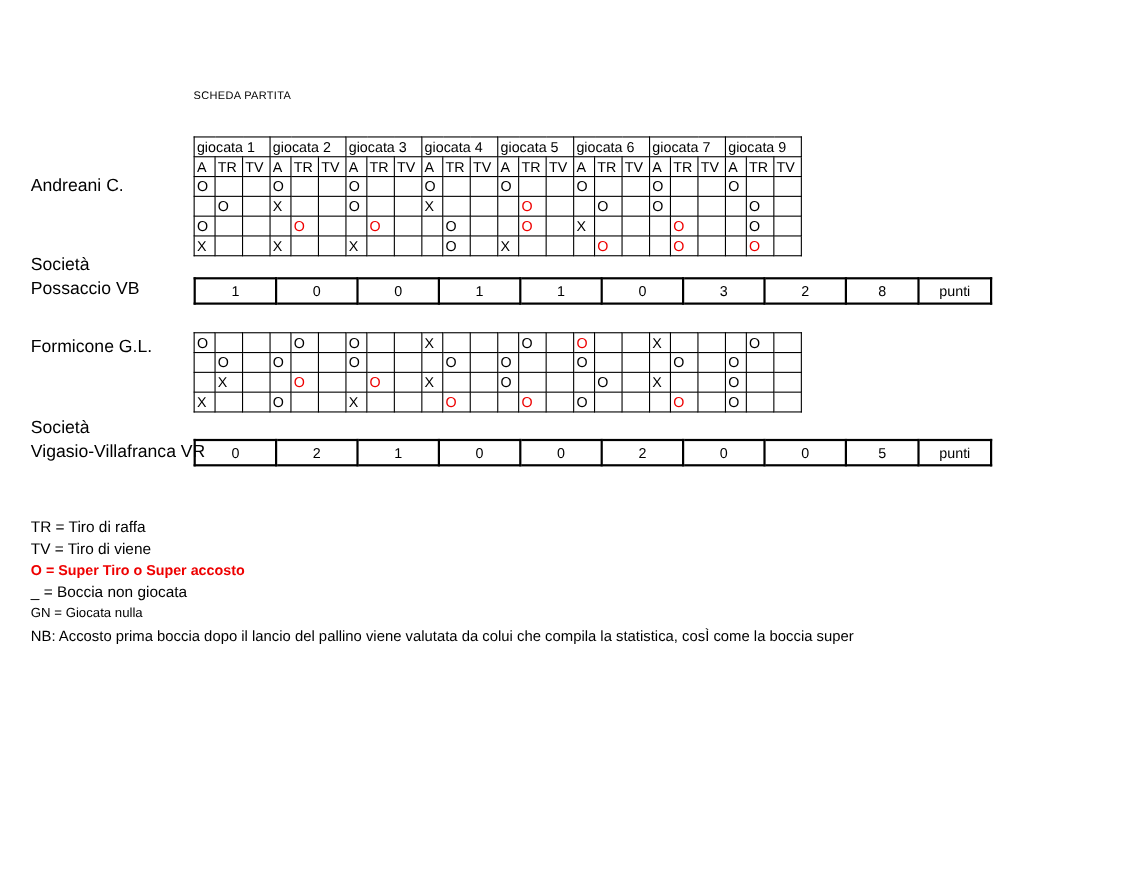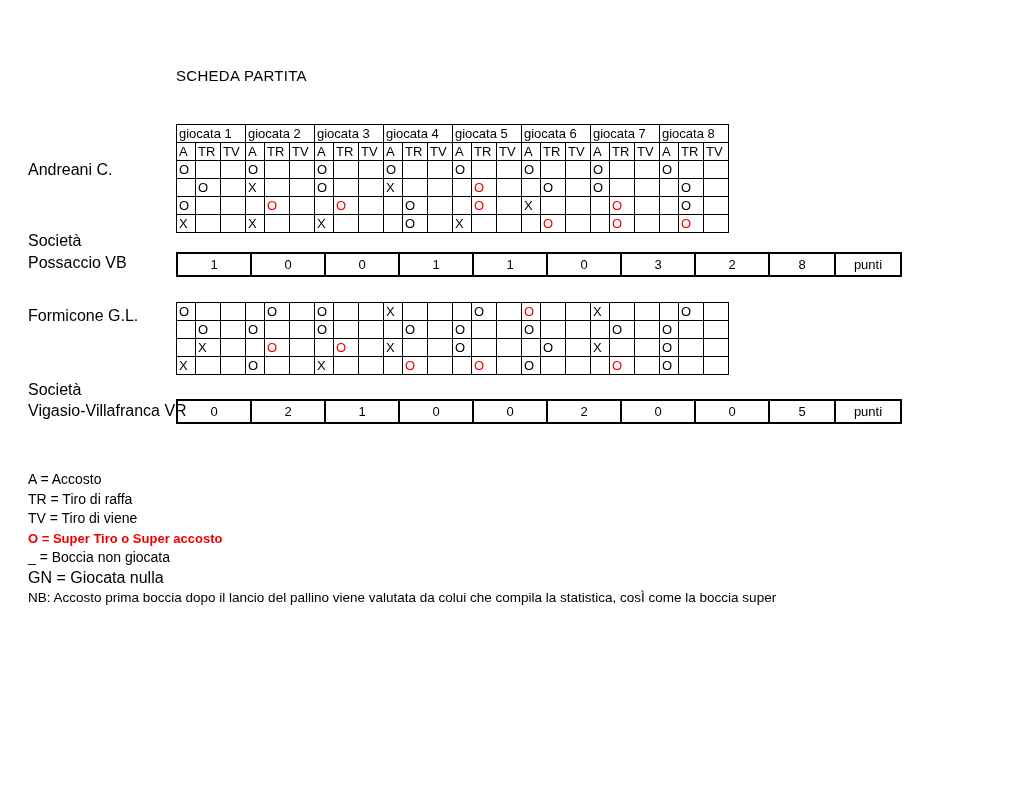--- a/index.html
+++ b/index.html
@@ -16,22 +16,22 @@
     overflow: hidden;
   }
   .page {
     position: relative;
     width: 1024px;
     height: 791px;
   }
   .title {
     position: absolute;
     left: 176px;
-    top: 67px;
-    font-size: 15px;
+    top: 82px;
+    font-size: 10px;
     letter-spacing: 0.3px;
   }
 
   
   .grid {
     border-collapse: collapse;
     table-layout: fixed;
     font-size: 13px;
   }
   .grid td, .grid th {
@@ -91,21 +91,21 @@
 
   .legend {
     position: absolute;
     left: 28px;
     top: 470px;
     font-size: 14px;
     line-height: 19.5px;
   }
   .legend div { white-space: nowrap; }
   .legend .small {
-    font-size: 16px;
+    font-size: 12px;
   }
   .legend .redline {
     color: #ee0000;
     font-weight: bold;
     font-size: 13px;
   }
   .legend .nb {
     margin-top: 1px;
     font-size: 13.5px;
   }
@@ -125,21 +125,21 @@
     <table class="grid">
       <thead>
         <tr>
           <th class="hdr-game" colspan="3">giocata 1</th>
           <th class="hdr-game" colspan="3">giocata 2</th>
           <th class="hdr-game" colspan="3">giocata 3</th>
           <th class="hdr-game" colspan="3">giocata 4</th>
           <th class="hdr-game" colspan="3">giocata 5</th>
           <th class="hdr-game" colspan="3">giocata 6</th>
           <th class="hdr-game" colspan="3">giocata 7</th>
-          <th class="hdr-game" colspan="3">giocata 8</th>
+          <th class="hdr-game" colspan="3">giocata 9</th>
         </tr>
         <tr>
           <th class="hdr-sub cA">A</th>
           <th class="hdr-sub cTR">TR</th>
           <th class="hdr-sub cTV">TV</th>
           <th class="hdr-sub cA">A</th>
           <th class="hdr-sub cTR">TR</th>
           <th class="hdr-sub cTV">TV</th>
           <th class="hdr-sub cA">A</th>
           <th class="hdr-sub cTR">TR</th>
@@ -417,21 +417,20 @@
         <td class="cell">0</td>
         <td class="cell">0</td>
         <td class="total">5</td>
         <td class="punti">punti</td>
       </tr>
     </tbody>
       </table>
   </div>
 
   <div class="legend">
-    <div>A = Accosto</div>
     <div>TR = Tiro di raffa</div>
     <div>TV = Tiro di viene</div>
     <div class="redline">O = Super Tiro o Super accosto</div>
     <div>_ = Boccia non giocata</div>
     <div class="small">GN = Giocata nulla</div>
     <div class="nb">NB: Accosto prima boccia dopo il lancio del pallino viene valutata da colui che compila la statistica, cosÌ come la boccia super</div>
   </div>
 
 </div>
 

